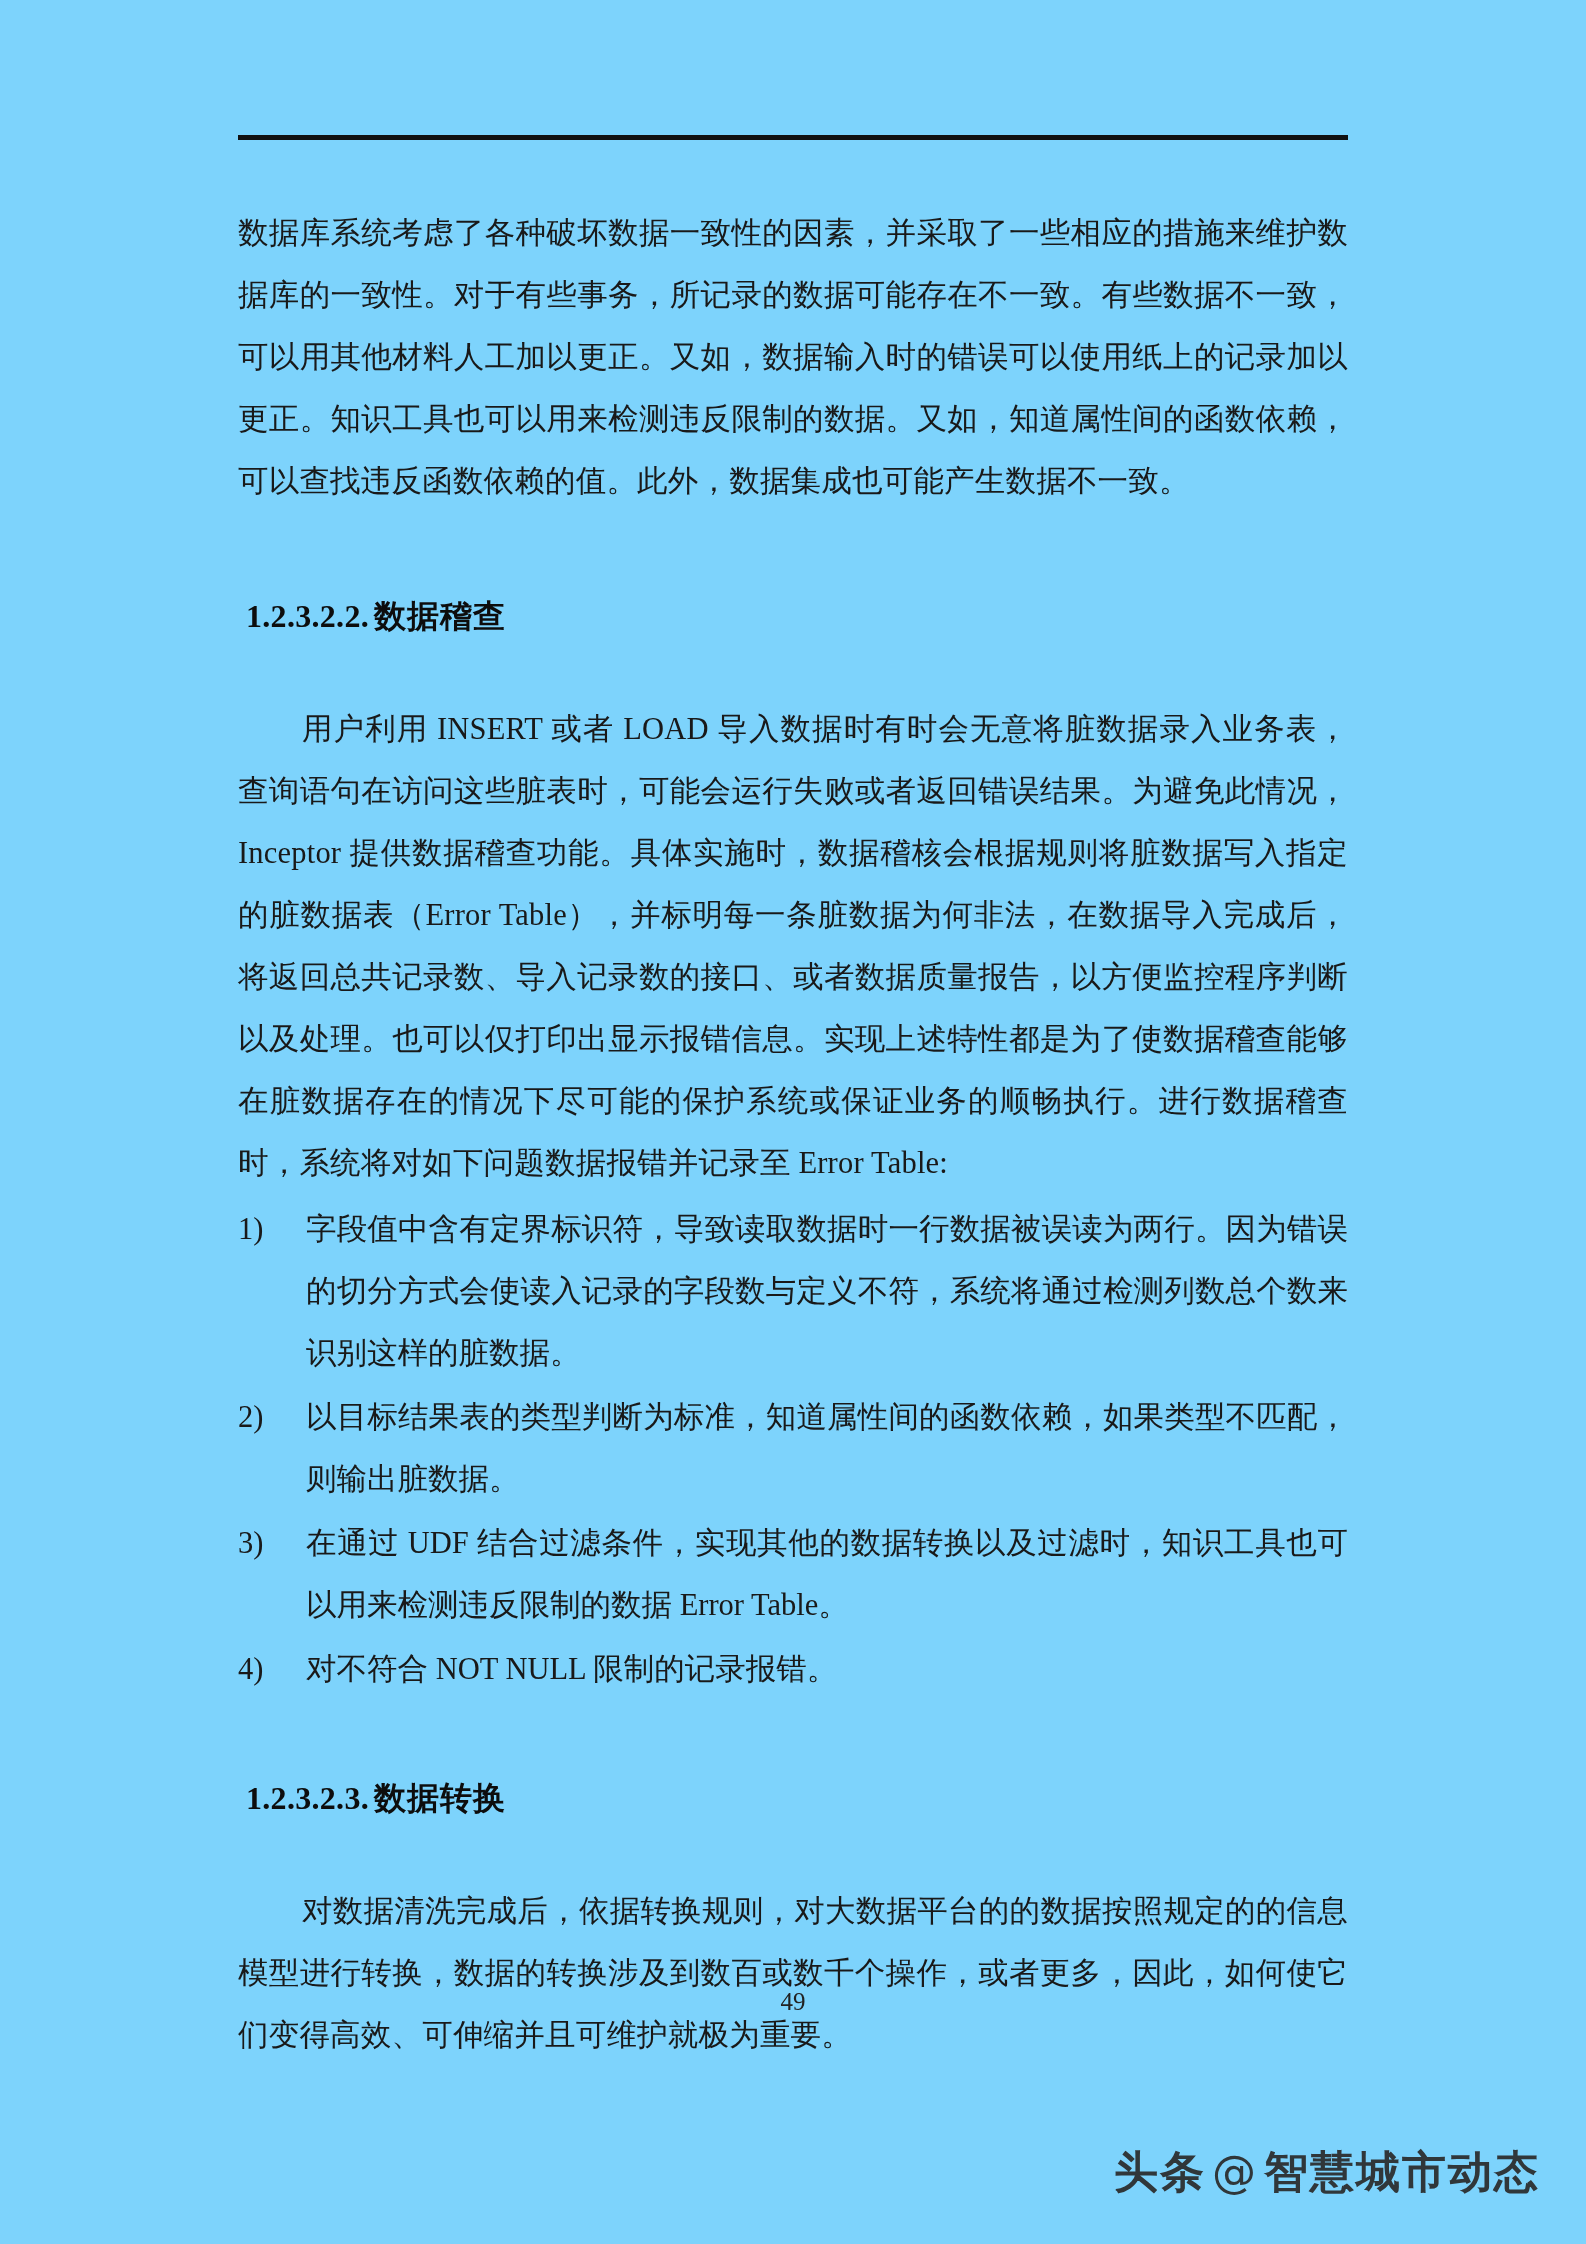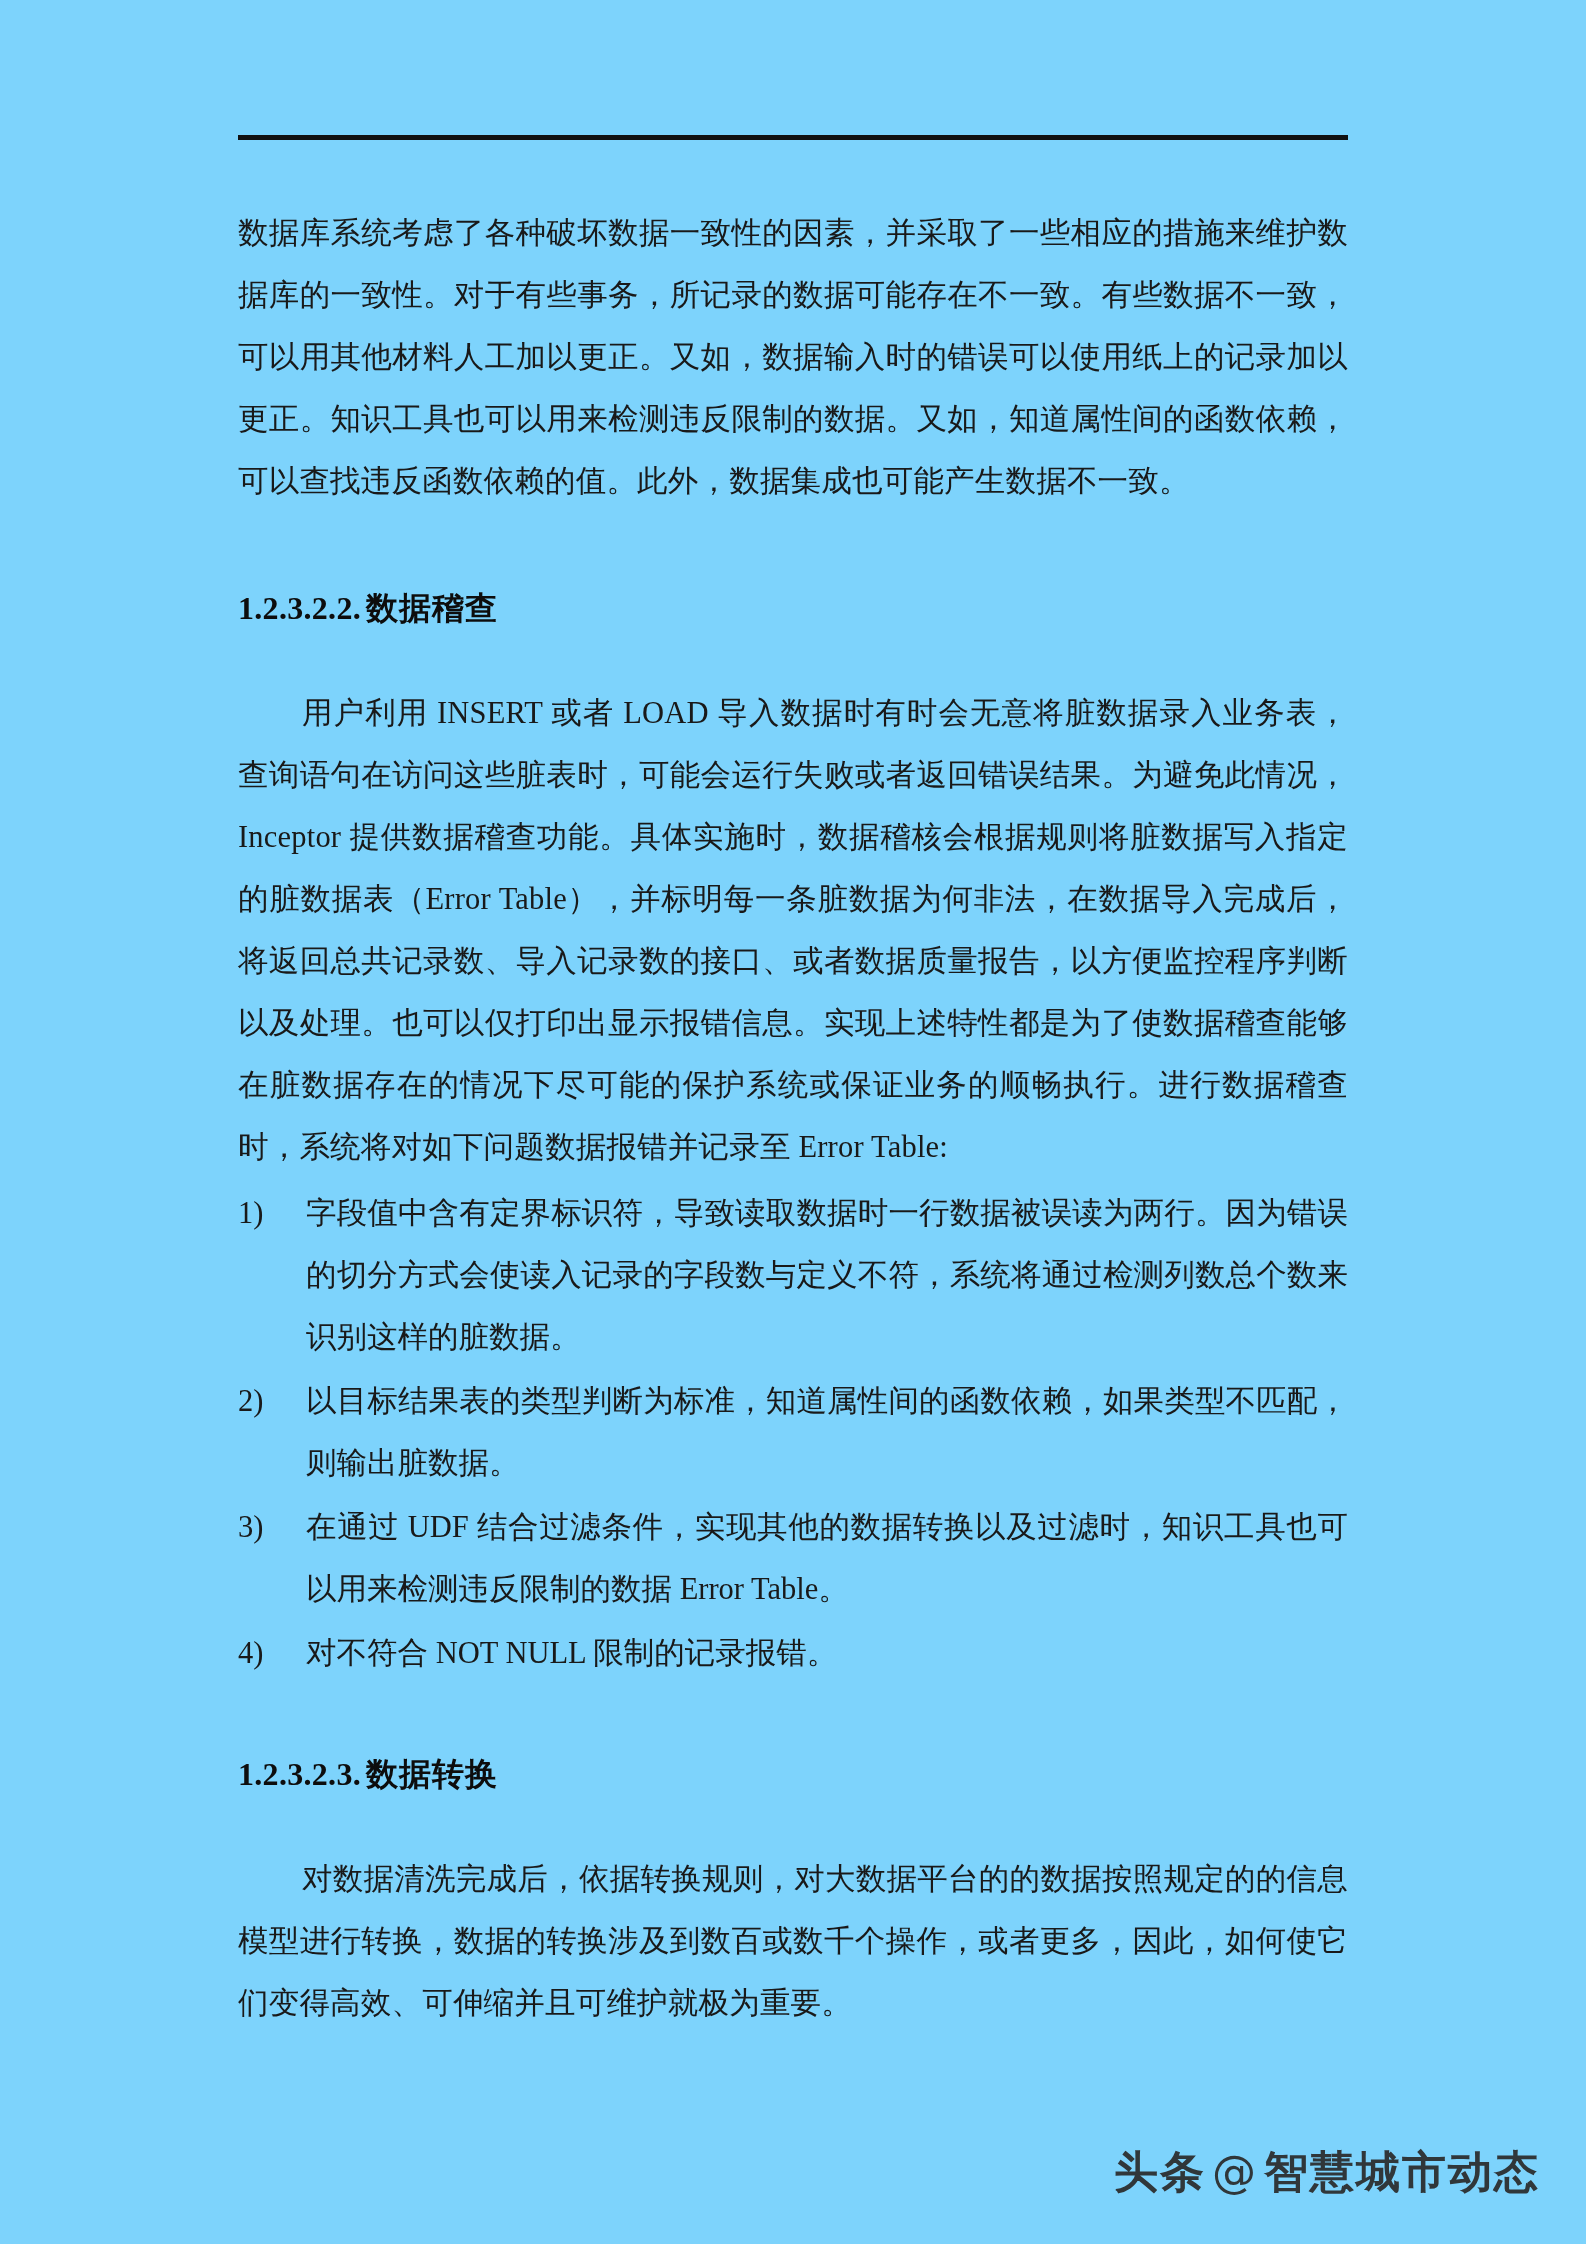--- a/index.html
+++ b/index.html
@@ -49,21 +49,21 @@
   }
 
   p.indent {
     text-indent: 64px;
   }
 
   h3.section-heading {
     font-size: 32px;
     font-weight: bold;
     line-height: 52px;
-    margin: 0;
+    margin: 8px;
     letter-spacing: 0.3px;
     color: #0d0d0d;
   }
 
   .heading-num {
     display: inline-block;
     min-width: 128px;
     font-family: "Liberation Serif", "DejaVu Serif", serif;
   }
   .heading-text {
@@ -175,18 +175,19 @@
     <h3 class="section-heading">
       <span class="heading-num">1.2.3.2.3.</span><span class="heading-text">数据转换</span>
     </h3>
 
     <div class="gap-after-h2"></div>
 
     <p class="body-par indent">对数据清洗完成后，依据转换规则，对大数据平台的的数据按照规定的的信息模型进行转换，数据的转换涉及到数百或数千个操作，或者更多，因此，如何使它们变得高效、可伸缩并且可维护就极为重要。</p>
 
   </div>
 
+  <div class="page-number">49</div>
 
   <div class="watermark">
     <span>头条</span><span class="wm-at">@</span><span>智慧城市动态</span>
   </div>
 
 </div>
 
 </body></html>

